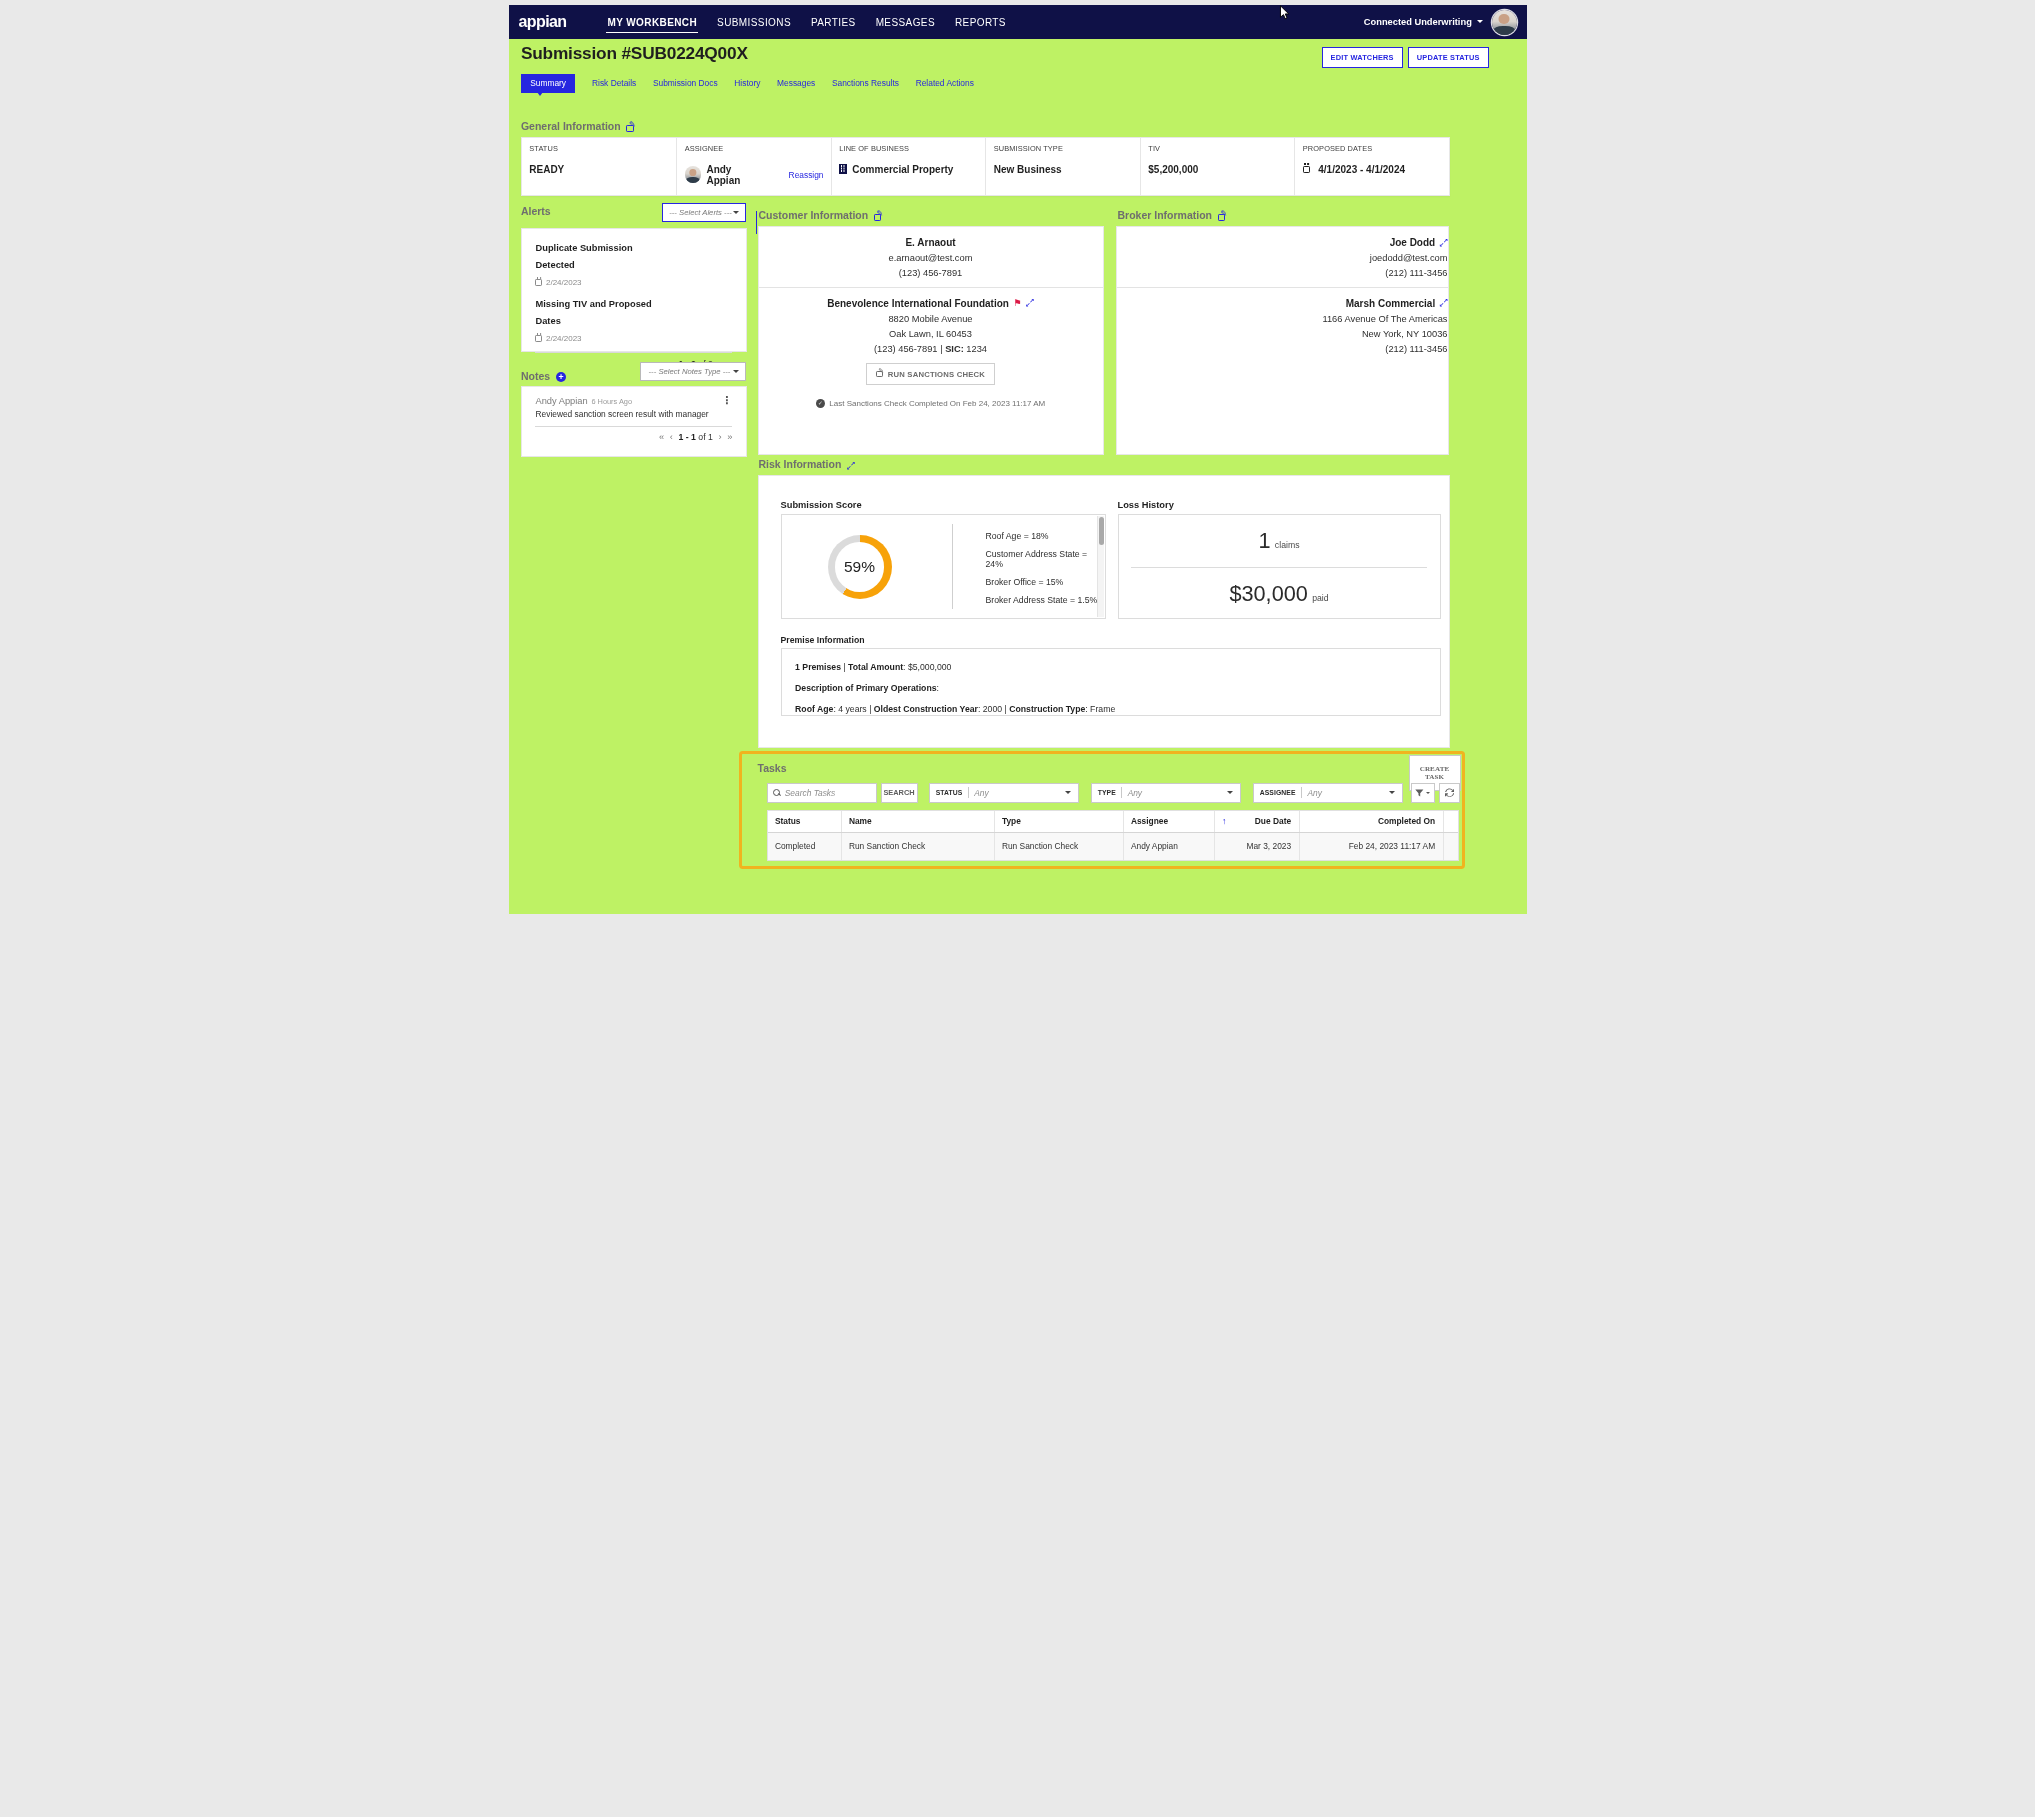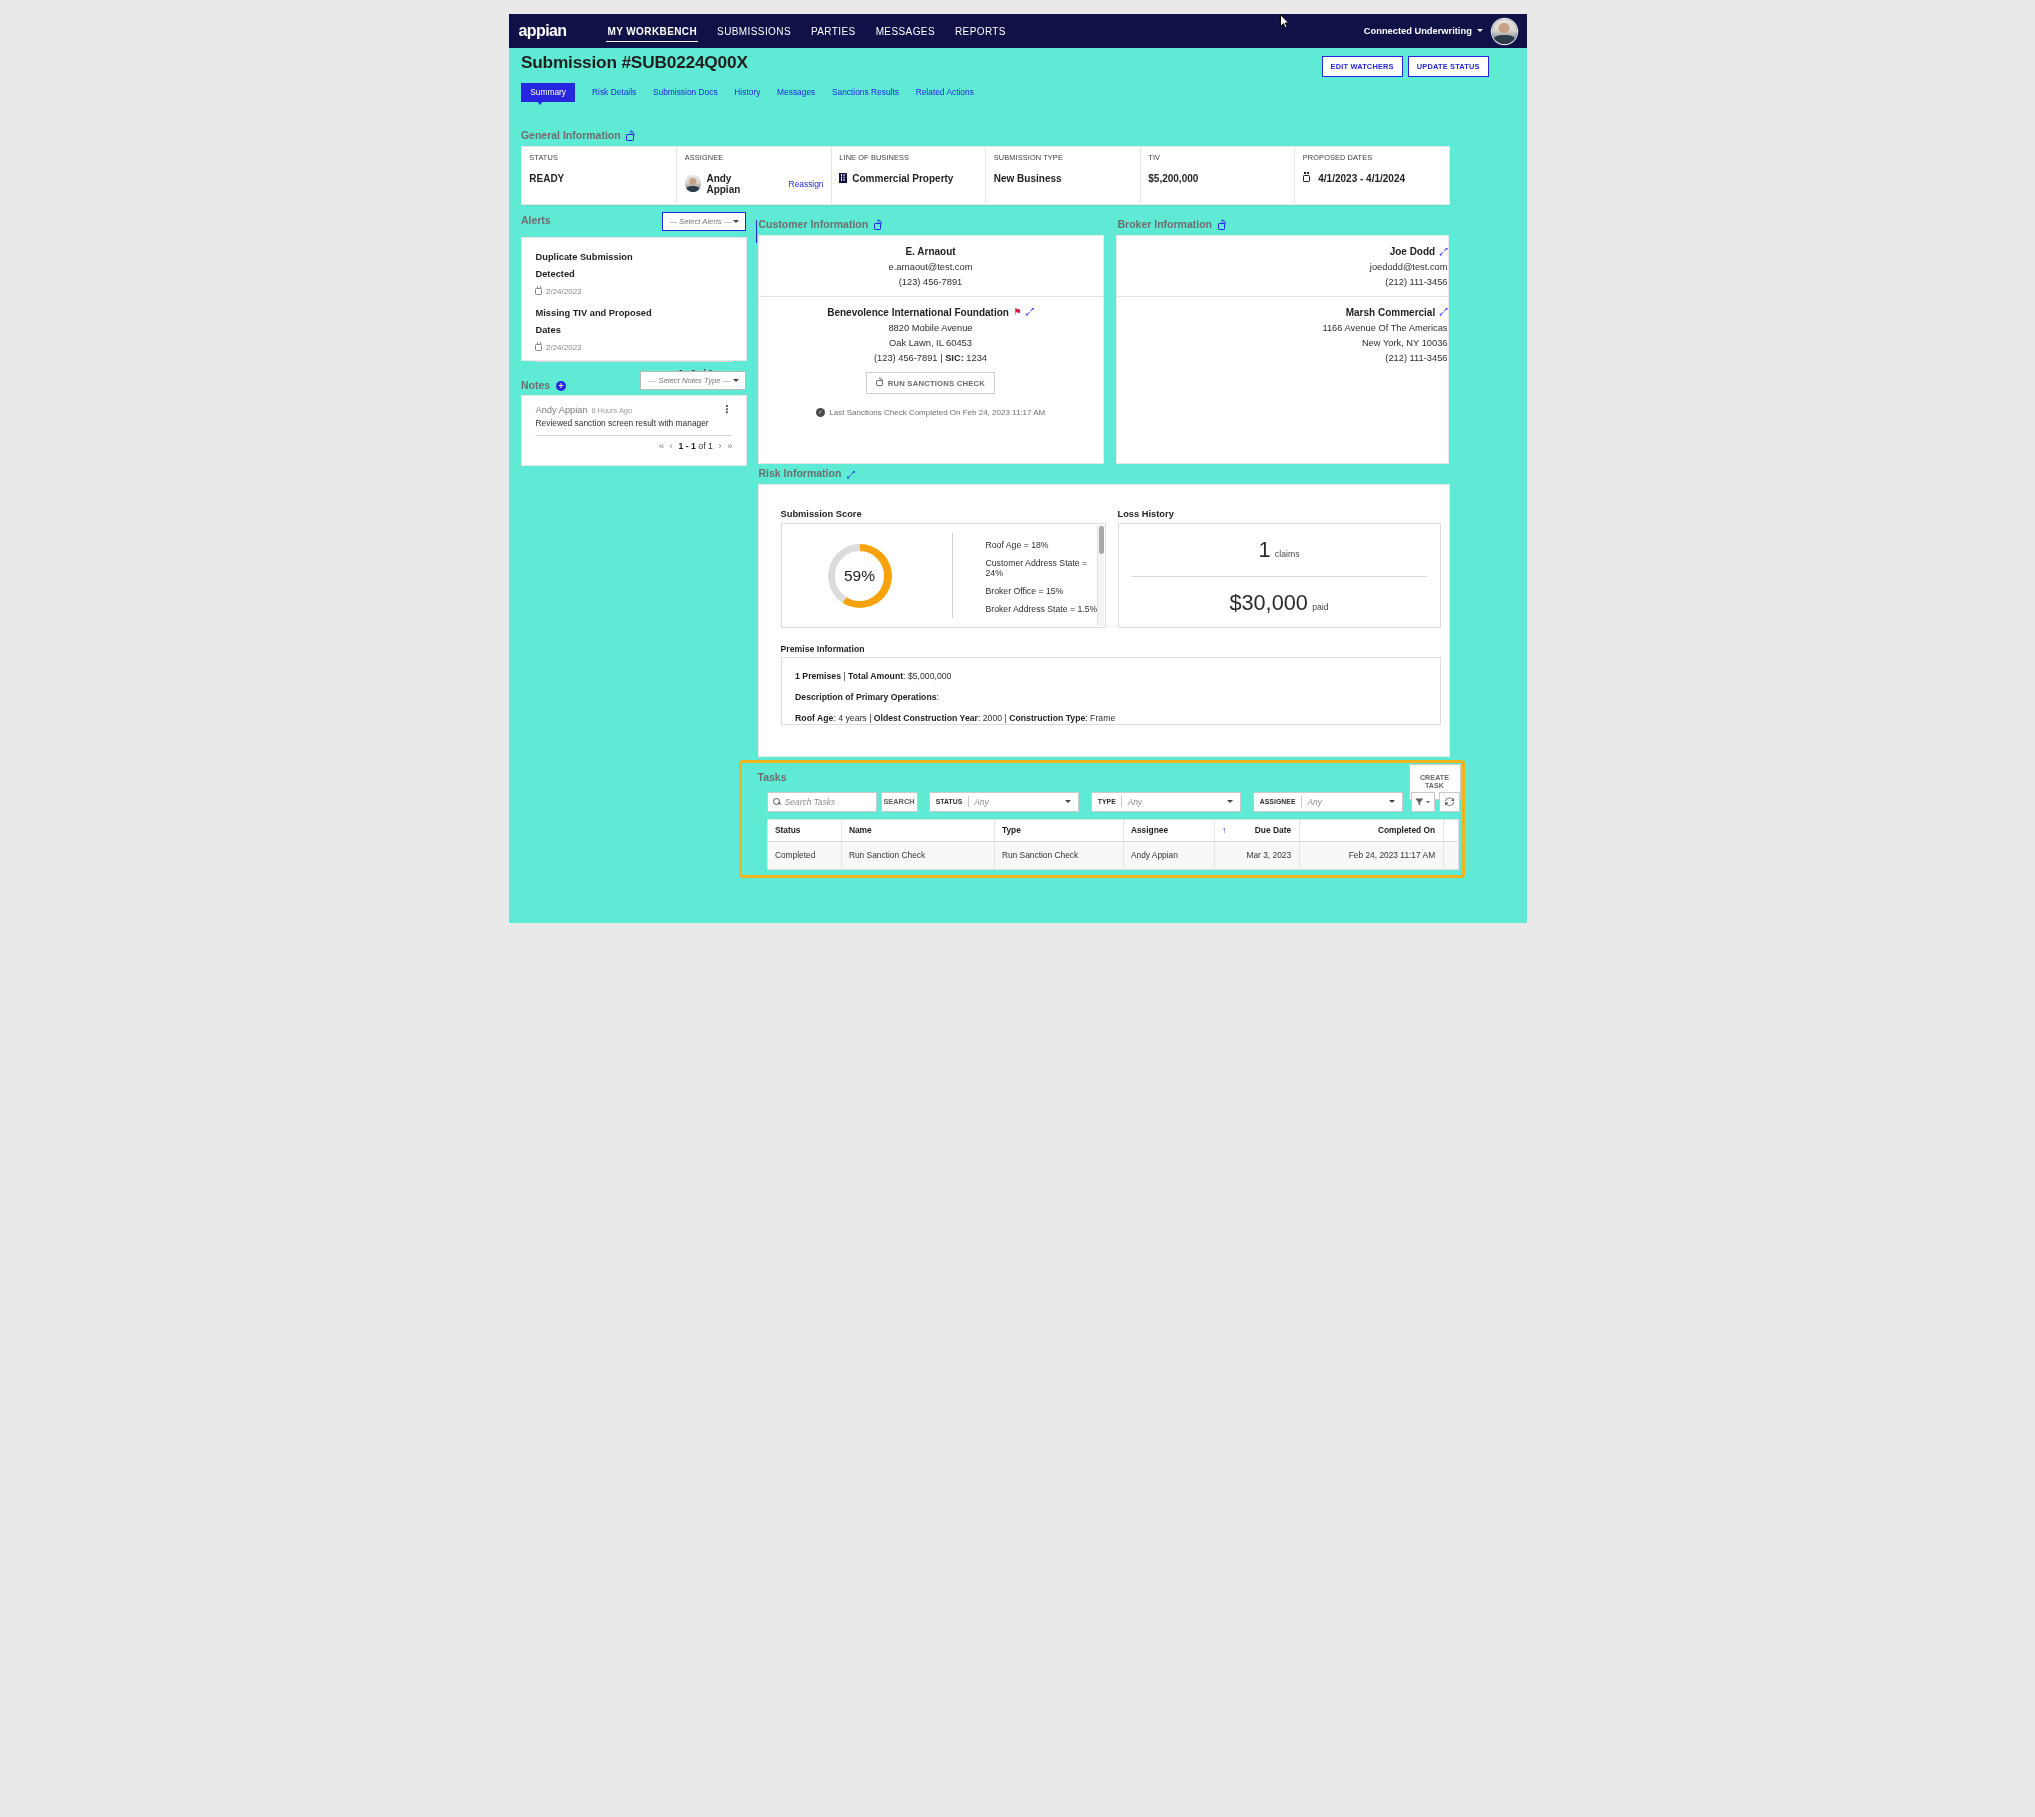--- a/index.html
+++ b/index.html
@@ -2,21 +2,21 @@
 <html style="--navy: #0F1147; --accent: #2626E0; --donut: #F7A209; --donut_rest: #DBDBDB; --highlight: #F0B41F; --flag: #DC1A46;font-size:10px"><head>
 <meta charset="utf-8">
 <style>
   :root{
     --navy:#0F1147; --accent:#2626E0; --donut:#F7A209; --donut_rest:#DBDBDB;
     --highlight:#F0B41F; --flag:#DC1A46;
   }
   *{box-sizing:border-box;margin:0;padding:0}
   html,body{background:#e9e9e9}
   body{font-family:"Liberation Sans","DejaVu Sans",sans-serif;}
-  .page{position:relative;width:1018px;height:909px;background:#5eead4;overflow:hidden;margin:14px auto}
+  .page{position:relative;width:1018px;height:909px;background:#bef264;overflow:hidden;margin:5px auto}
 
   
   .topnav{position:absolute;left:0;top:0;width:1018px;height:34px;background:var(--navy);display:flex;align-items:center;padding:0 10px;z-index:5}
   .logo{color:#fff;font-size:16px;font-weight:bold;letter-spacing:-0.6px;margin-right:31px}
   .navmenu{display:flex;align-items:center;height:100%}
   .navitem{position:relative;color:#fff;font-size:10px;letter-spacing:0.4px;padding:0 10px;height:100%;display:flex;align-items:center;cursor:pointer}
   .navitem.active{font-weight:bold}
   .navitem.active::after{content:"";position:absolute;left:8.7px;right:8.7px;bottom:5.6px;height:1.9px;background:#fff}
   .nav-right{margin-left:auto;display:flex;align-items:center;gap:8.7px}
   .workspace{color:#fff;font-size:9.3px;font-weight:bold;display:flex;align-items:center;gap:5px;cursor:pointer}
@@ -126,21 +126,21 @@
   .loss-big{font-size:21.7px;color:#2b2b2b;font-weight:normal}
   .loss-unit{font-size:8.7px;color:#4a4a4a;margin-top:8.7px}
   .loss-div{border-top:0.6px solid #dcdcdc;margin:0 12.4px}
   .premise-box{position:absolute;left:22px;top:172px;width:660px;height:68px;border:0.6px solid #dcdcdc;background:#fff;padding:11.8px 13.6px;font-size:8.7px;color:#2e2e2e}
   .premise-box p{margin-bottom:8.7px;line-height:12.4px}
   .premise-box b{color:#1f1f1f}
 
   
   .tasks-box{position:absolute;left:230px;top:746px;width:726px;height:118px;border:3.1px solid var(--highlight);border-radius:3.7px}
   .tasks-head{position:absolute;left:16px;top:8px;font-size:10.5px;font-weight:bold;color:#6e6e6e}
-  .btn-create{position:absolute;left:667px;top:1.2px;width:52px;height:36px;background:#fff;border:0.6px solid #c9c9c9;color:#666;font-size:7.1px;font-weight:bold;letter-spacing:0.1px;cursor:pointer;font-family:Liberation Sans, sans-serif}
+  .btn-create{position:absolute;left:667px;top:1.2px;width:52px;height:36px;background:#fff;border:0.6px solid #c9c9c9;color:#666;font-size:7.1px;font-weight:bold;letter-spacing:0.1px;cursor:pointer;font-family:Liberation Serif, serif}
   .frow{position:absolute;top:28.5px;height:20.4px}
   .search-wrap{left:25px;width:110px;border:0.6px solid #c9c9c9;background:#fff;display:flex;align-items:center;padding:0 5.6px;gap:4.3px}
   .search-wrap input{border:none;outline:none;width:100%;font-size:8.4px;font-style:italic;font-family:inherit;color:#333;background:transparent}
   .search-wrap input::placeholder{color:#8d8d8d;font-style:italic}
   .ic-mag{position:relative;width:7.4px;height:7.4px;flex:none}
   .ic-mag::before{content:"";position:absolute;left:0;top:0;width:5px;height:5px;border:1.2px solid #555;border-radius:50%}
   .ic-mag::after{content:"";position:absolute;left:5px;top:5px;width:3.1px;height:1.2px;background:#555;transform:rotate(45deg)}
   .btn-search{left:139px;width:37px;background:#fff;border:0.6px solid #c9c9c9;color:#5d5d5d;font-size:7.4px;font-weight:bold;cursor:pointer;font-family:inherit}
   .combo{background:#fff;border:0.6px solid #c9c9c9;display:flex;align-items:center;padding:0 6.2px;gap:5.6px;cursor:pointer}
   .combo .lbl{font-size:6.8px;font-weight:bold;color:#2b2b2b;letter-spacing:0.1px}

